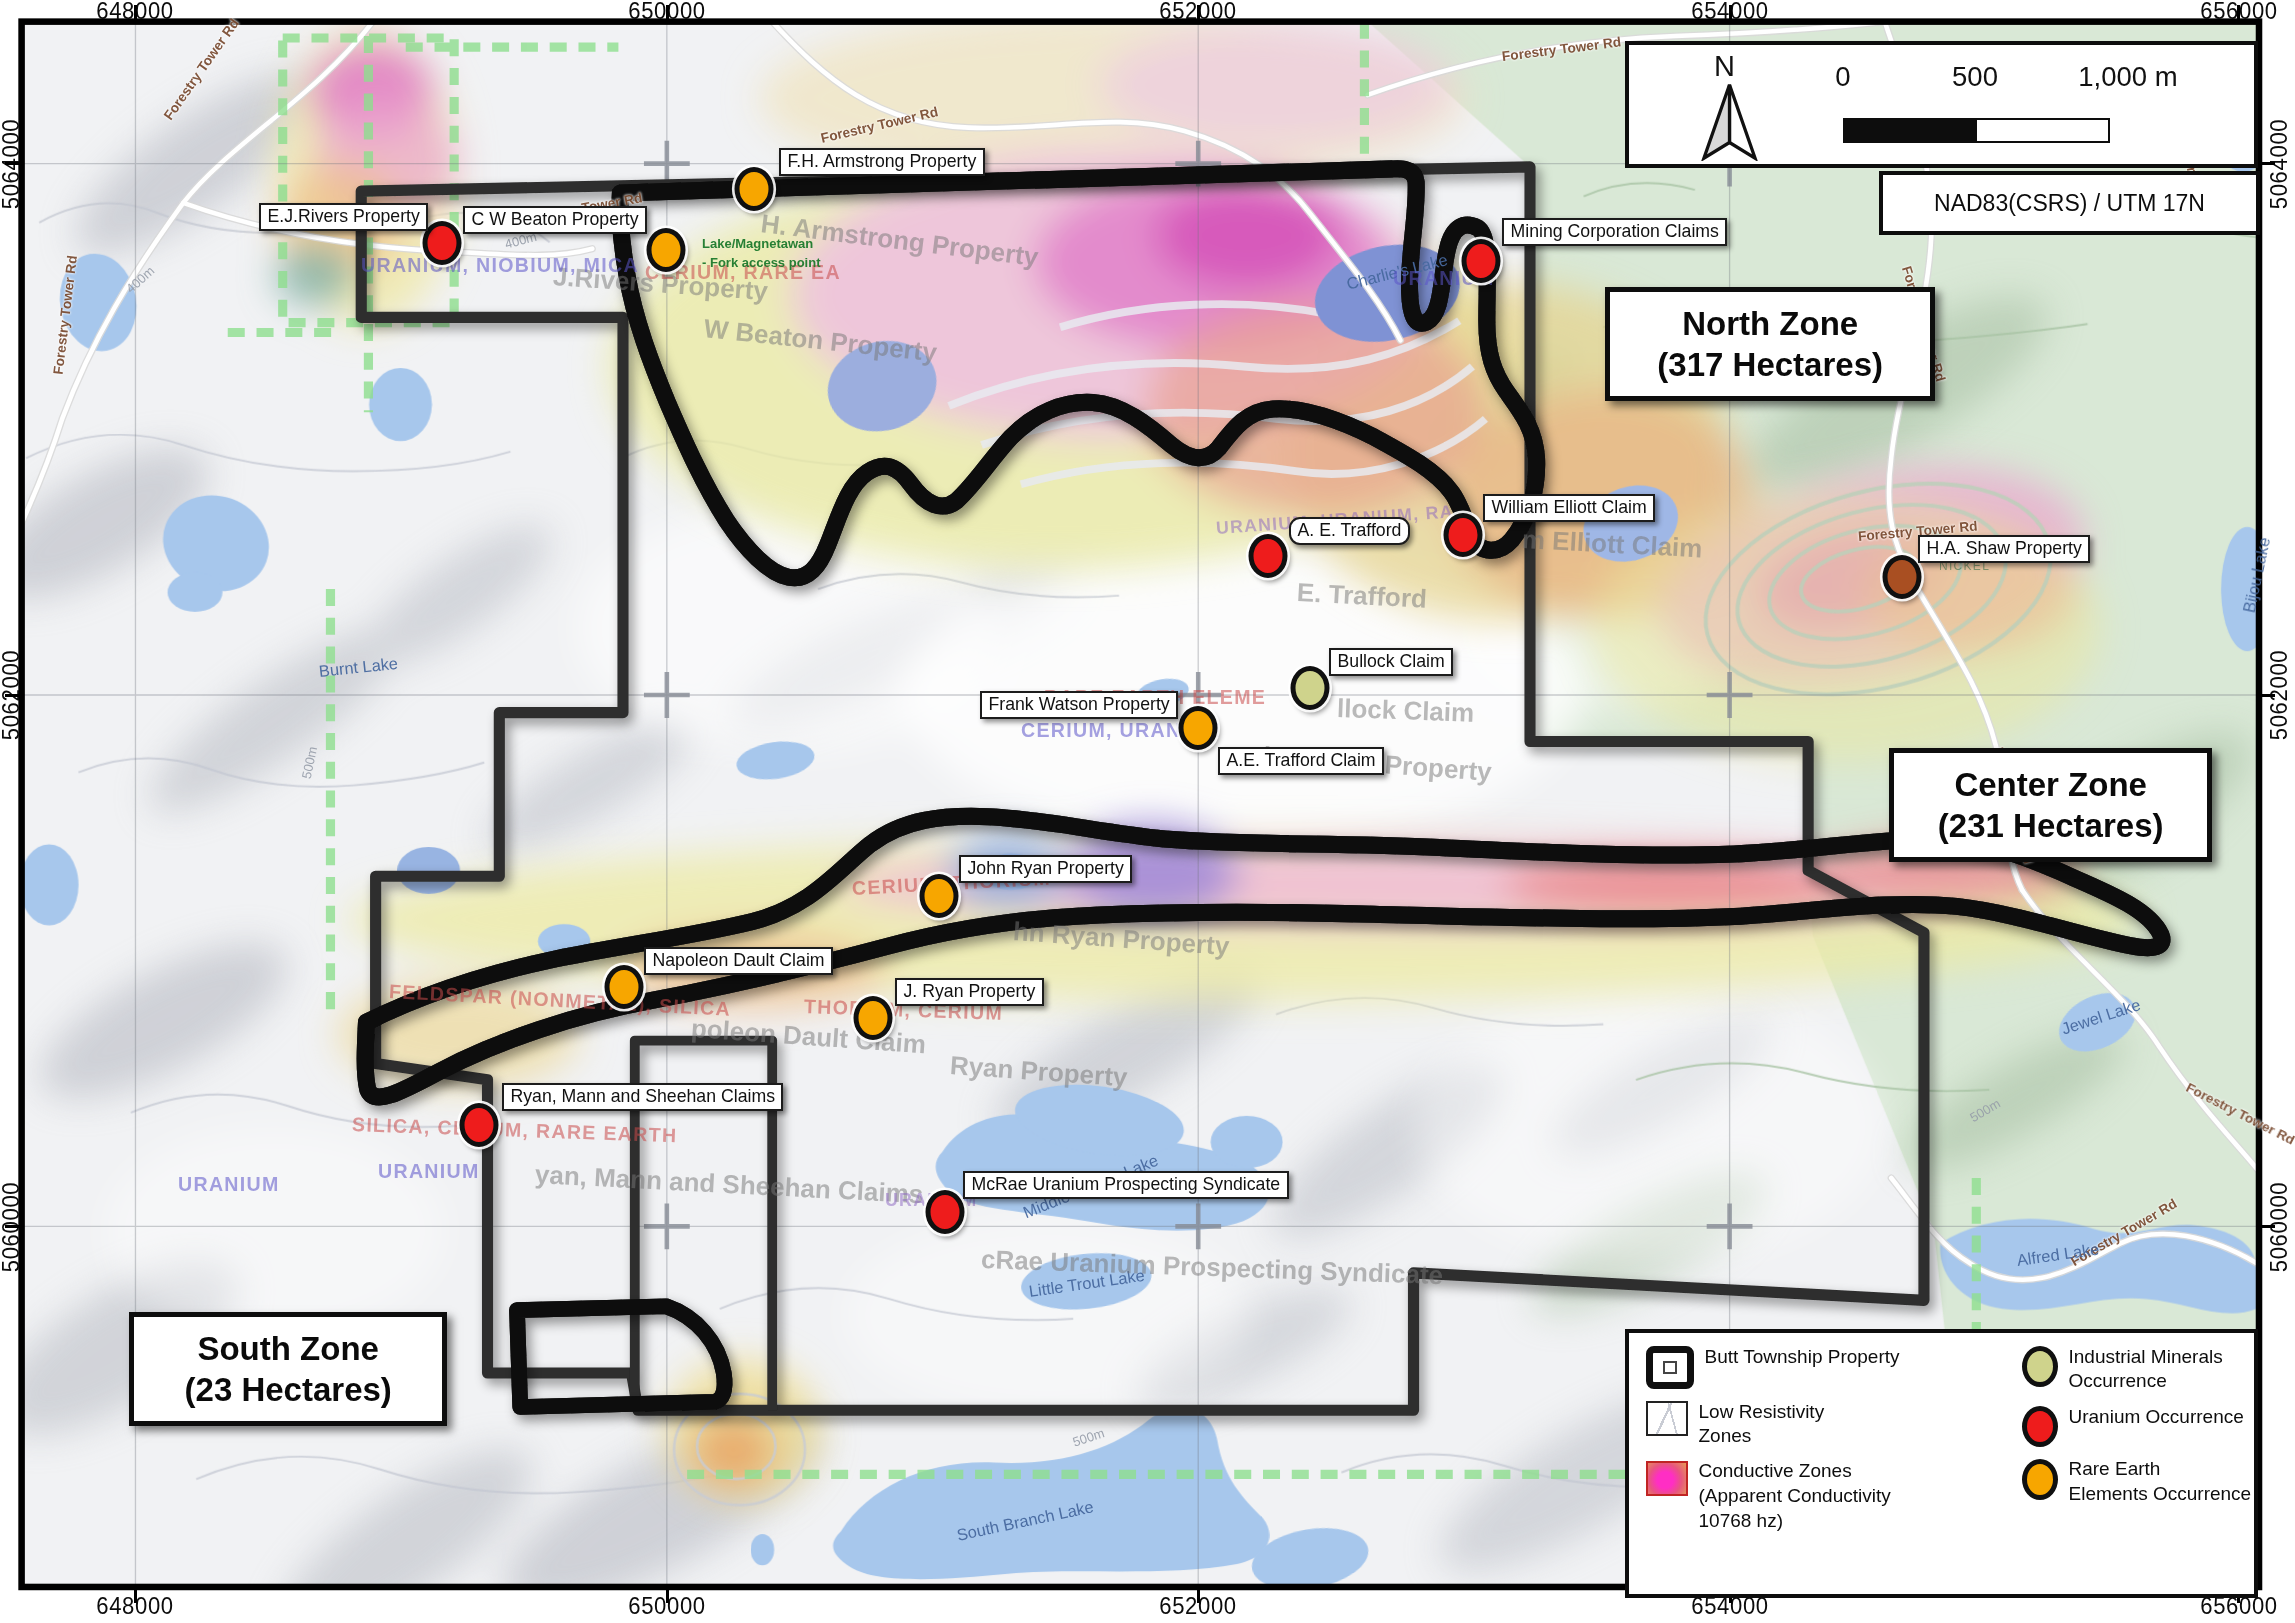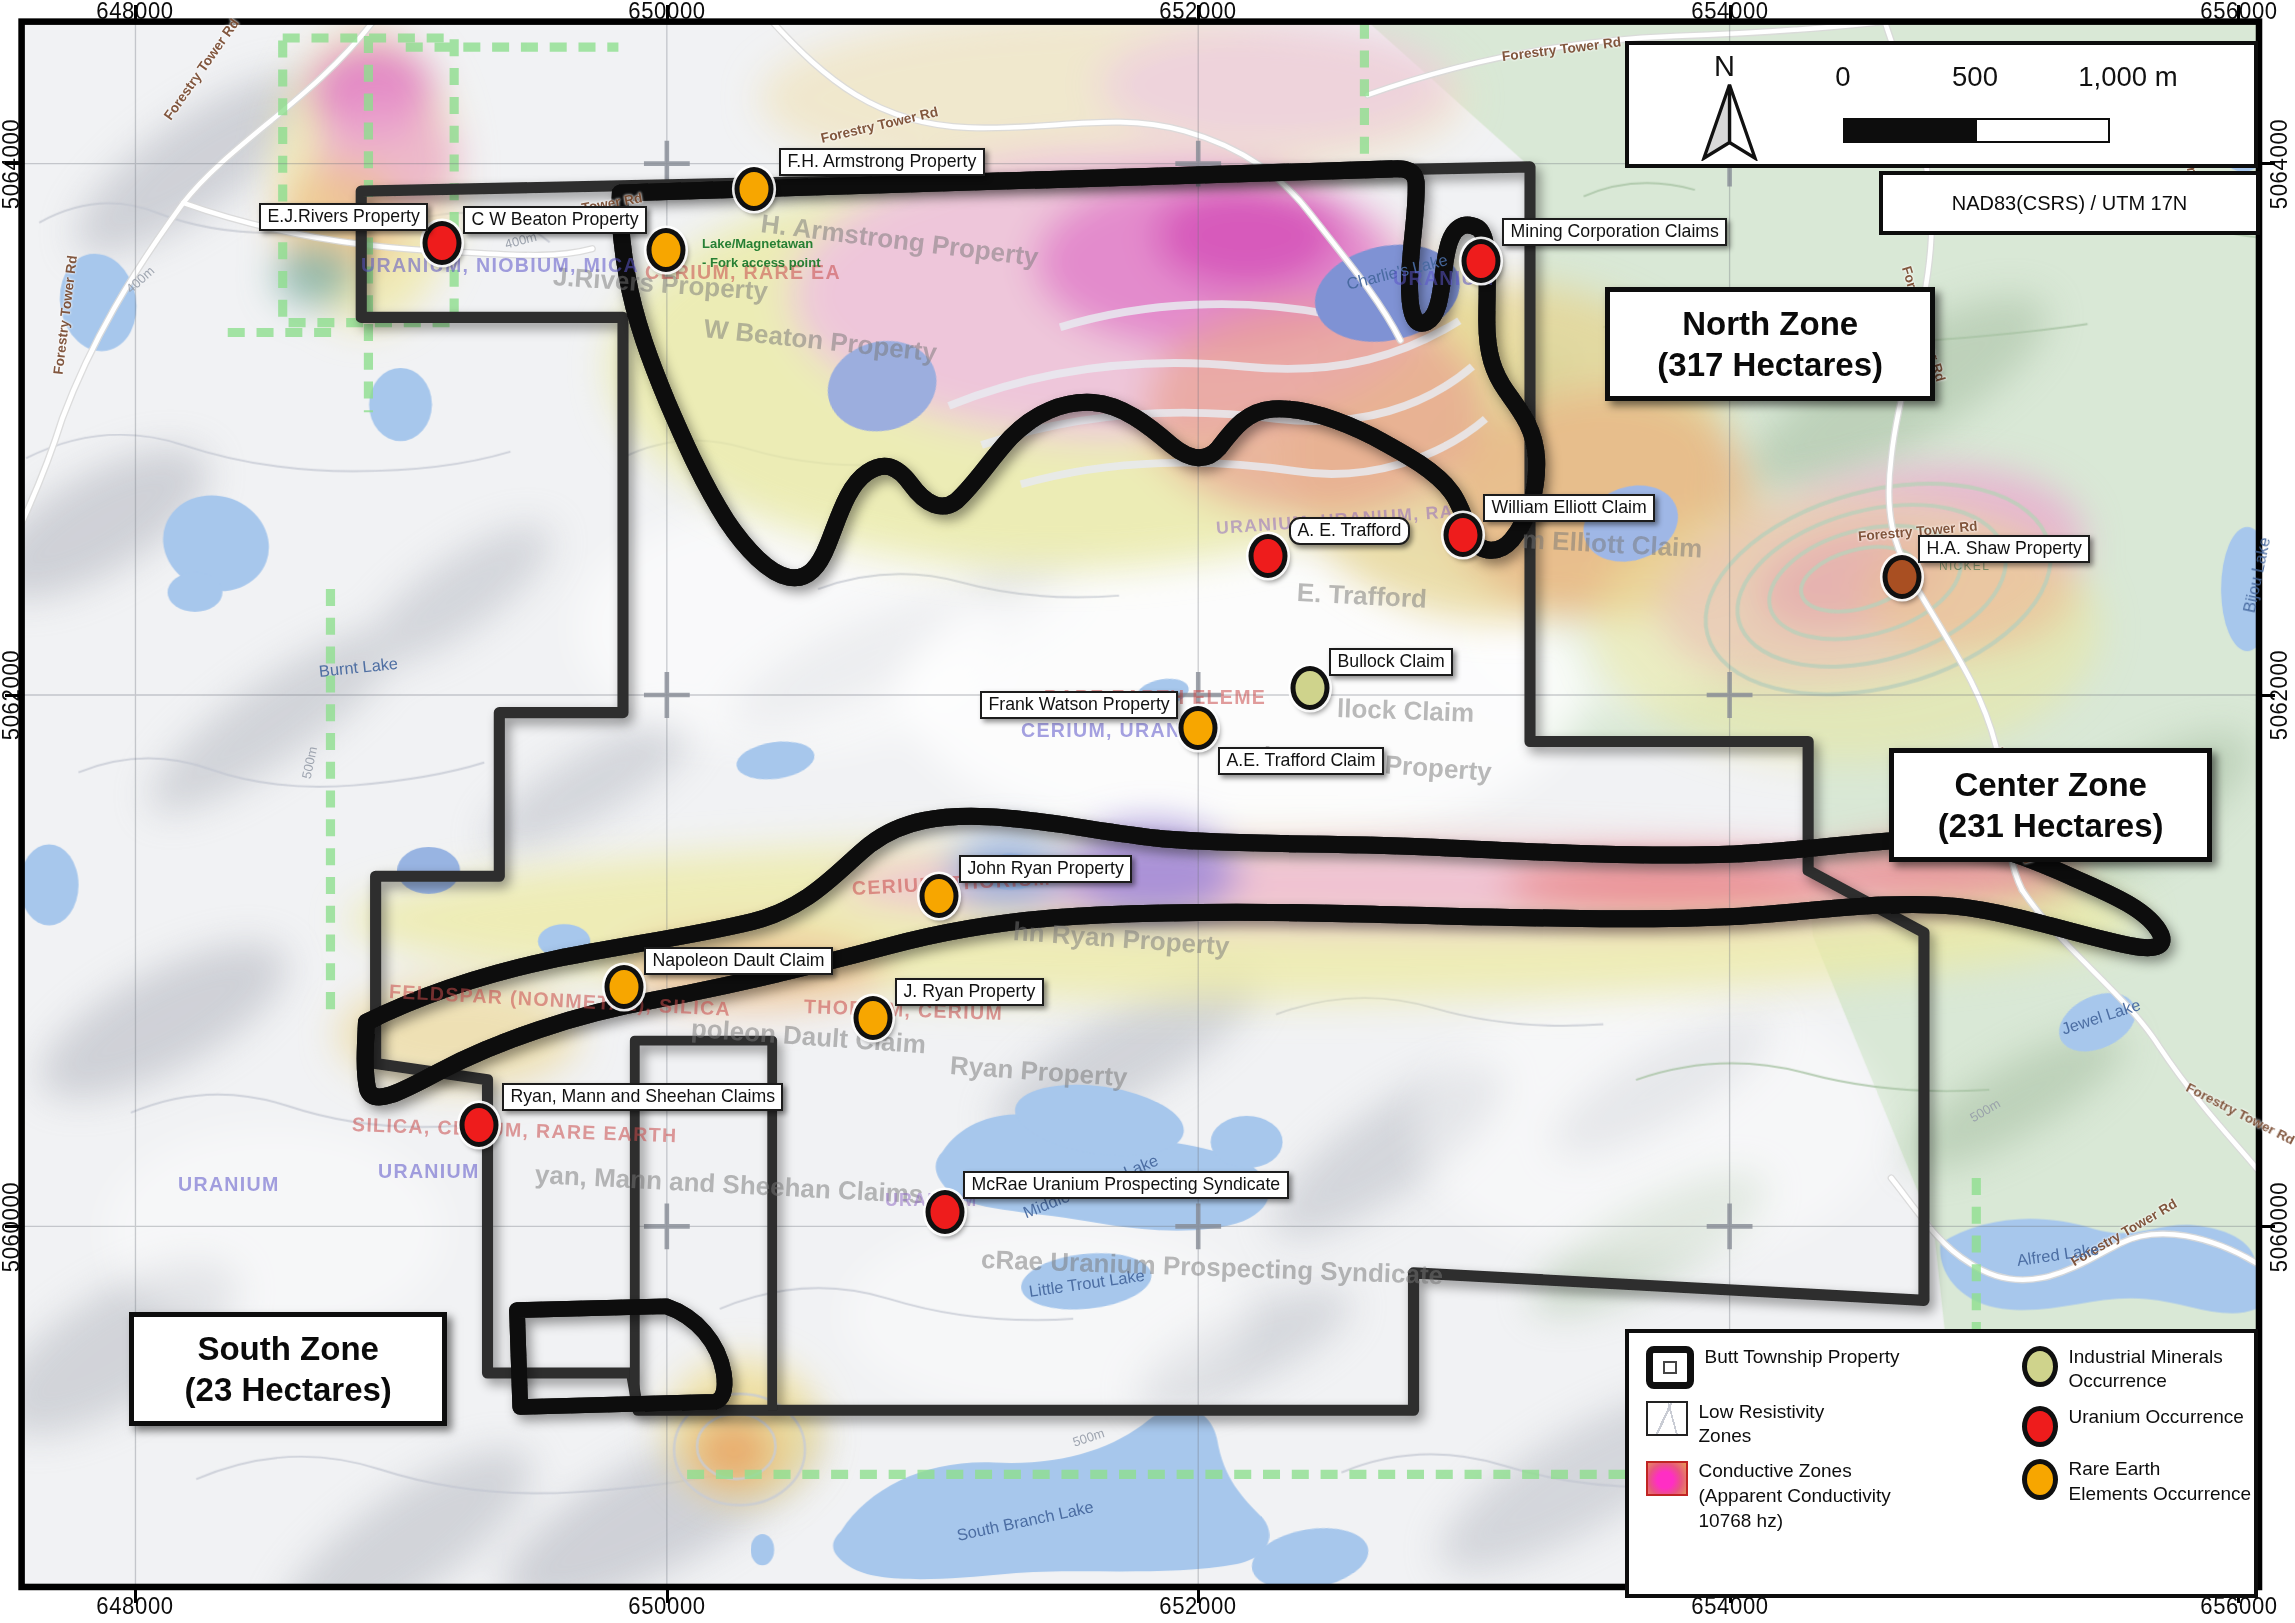--- a/index.html
+++ b/index.html
@@ -30,21 +30,21 @@
   .min-green{color:#2e6b45; font-size:12px; font-weight:normal; letter-spacing:1.3px; opacity:.55;}
   .contour-t{color:#969da9; font-size:13px; opacity:.9;}
   .access{color:#1d7a2d; font-size:13px; font-weight:bold; opacity:.95;}
   
   #scalebox{position:absolute; left:1625px; top:41px; width:625px; height:119px; background:#fff; border:4.6px solid #0d0d0d; z-index:40;}
   #northN{position:absolute; left:85px; top:5.2px; font-size:29px; color:#111;}
   #scale-n-arrow{position:absolute; left:71px; top:37px;}
   .scalenum{position:absolute; top:15.7px; font-size:27.5px; color:#111; transform:translateX(-50%);}
   #scalebar{position:absolute; left:214px; top:73px; width:263px; height:21px; border:2.6px solid #0d0d0d; background:#fff;}
   #scalebar .half{position:absolute; left:0; top:0; width:50%; height:100%; background:#0d0d0d;}
-  #nadbox{position:absolute; left:1879px; top:171px; width:373px; height:56px; background:#fff; border:4.6px solid #0d0d0d; display:flex; align-items:center; justify-content:center; font-size:20px; color:#0c0c0c; z-index:40;}
+  #nadbox{position:absolute; left:1879px; top:171px; width:373px; height:56px; background:#fff; border:4.6px solid #0d0d0d; display:flex; align-items:center; justify-content:center; font-size:23px; color:#0c0c0c; z-index:40;}
   
   #legend{position:absolute; left:1625px; top:1329px; width:625px; height:261px; background:#fff; border:4.6px solid #0d0d0d; z-index:40;}
   .lcol{position:absolute; top:11.8px; display:flex; flex-direction:column; gap:10.5px;}
   #lcol-left{left:17px; width:367px;}
   #lcol-right{left:393px; width:229px;}
   .litem{display:flex; gap:10.5px; align-items:flex-start;}
   .ltext{font-size:19px; color:#0d0d0d; line-height:1.3;}
   .lsym{flex:0 0 auto; margin-top:1.3px;}
   .sym-prop{width:34px; height:29px; border:7.2px solid #0f0f0f; border-radius:7.9px; background:#fff; display:flex; align-items:center; justify-content:center;}
   .sym-prop i{display:block; width:10.5px; height:8.5px; border:2px solid #444; background:#fff;}

